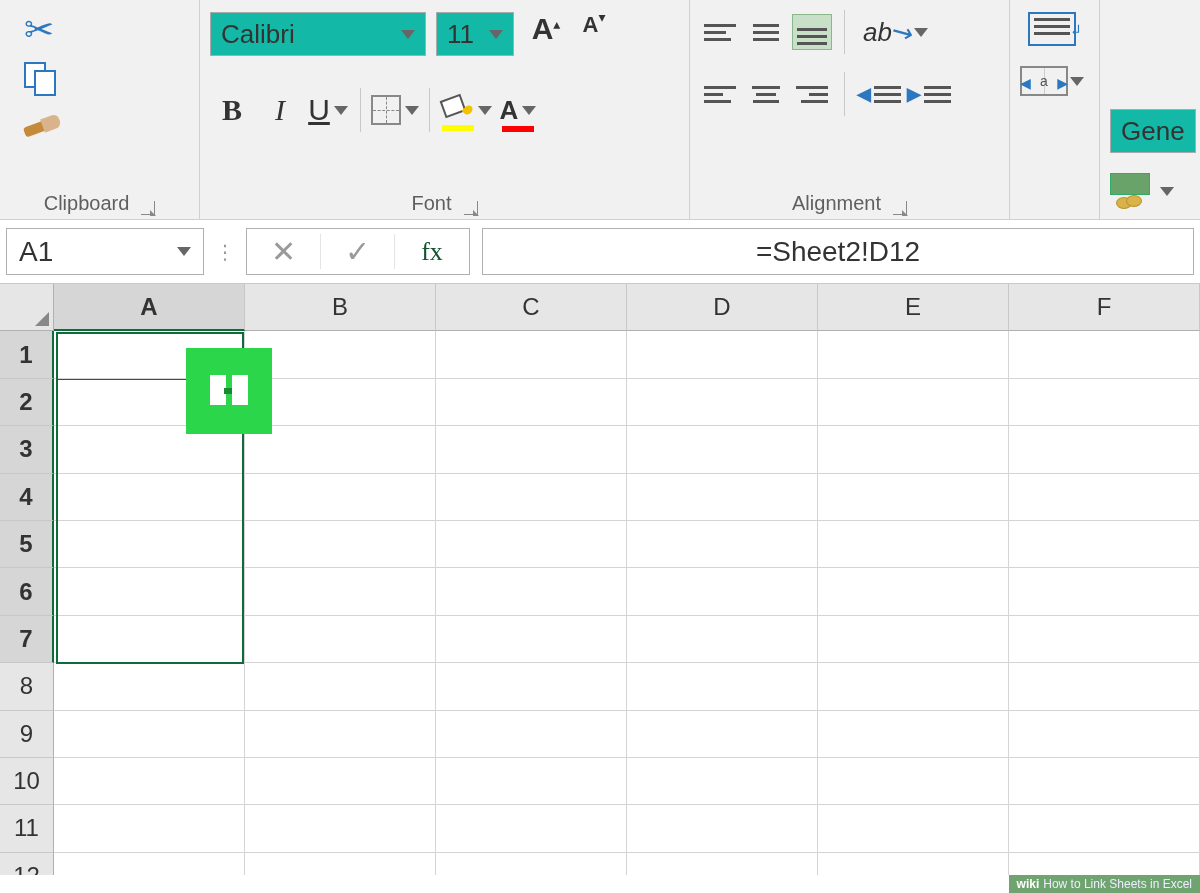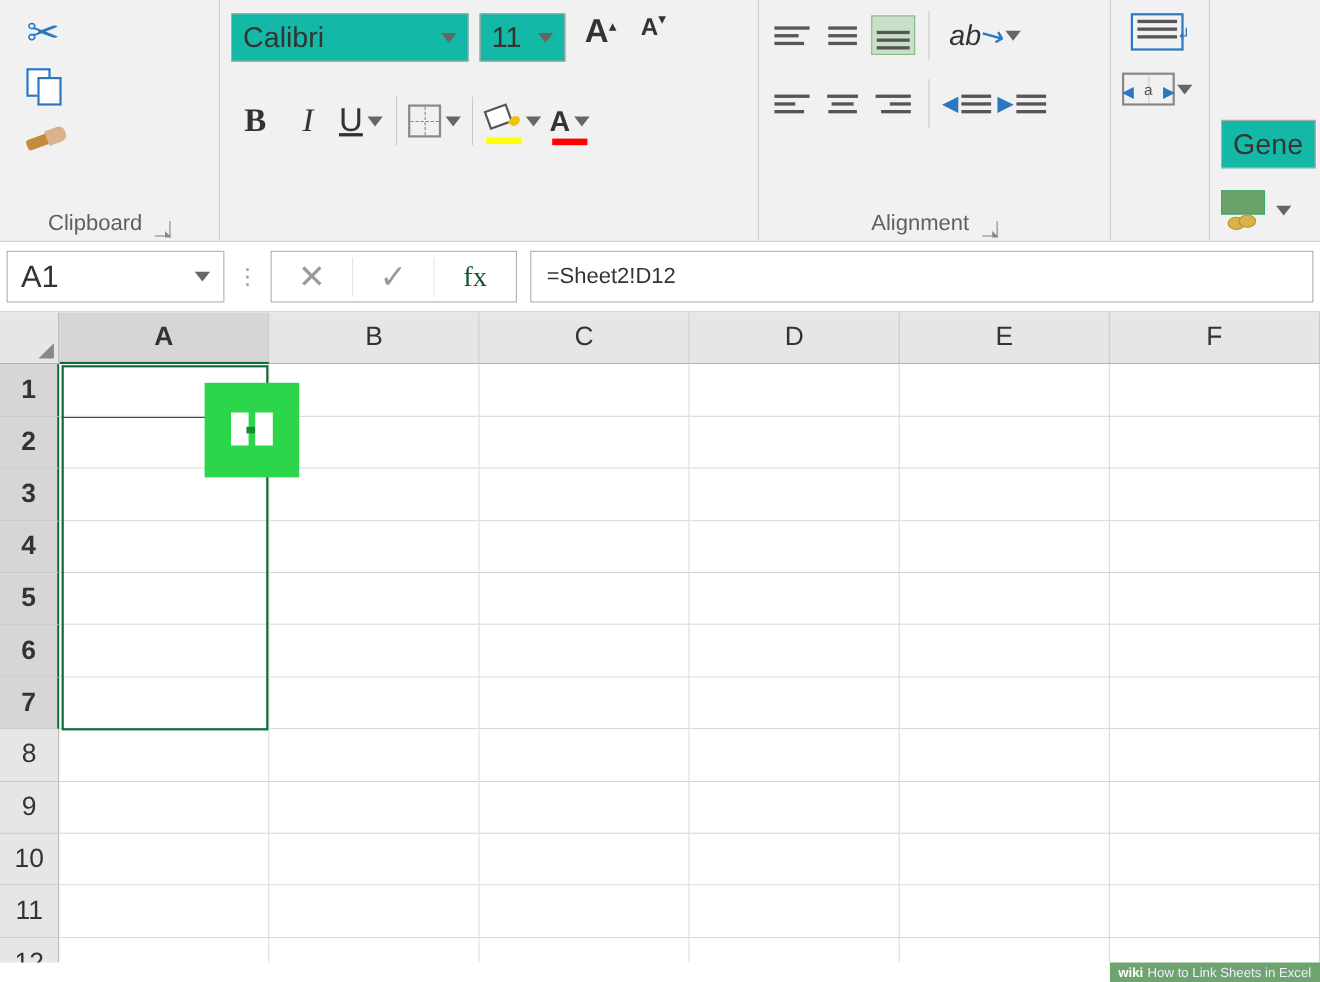--- a/index.html
+++ b/index.html
@@ -109,21 +109,21 @@
 .currency-icon .coins::after{left:10px;bottom:2px;}
 
 
 .formula-bar{height:64px;border-bottom:1px solid #c8c8c8;display:flex;align-items:stretch;gap:12px;padding:8px 6px;}
 .name-box{width:198px;border:1px solid #b0b0b0;display:flex;align-items:center;justify-content:space-between;padding:0 12px;font-size:28px;color:#333;background:#fff;}
 .fb-sep{width:18px;display:flex;align-items:center;justify-content:center;color:#999;font-size:20px;}
 .fb-btns{display:flex;align-items:center;border:1px solid #b0b0b0;background:#fff;}
 .fb-btn{width:74px;display:flex;align-items:center;justify-content:center;font-size:30px;color:#9a9a9a;border-right:1px solid #e4e4e4;}
 .fb-btn:last-child{border-right:none;}
 .fx{font-family:Georgia,serif;color:#14532d;font-size:26px;}
-.formula-input{flex:1;border:1px solid #b0b0b0;display:flex;align-items:center;padding:0 14px;font-size:20px;color:#333;background:#fff;}
+.formula-input{flex:1;border:1px solid #b0b0b0;display:flex;align-items:center;padding:0 14px;font-size:28px;color:#333;background:#fff;justify-content:center;}
 
 
 .grid-wrap{height:calc(893px - 220px - 64px - 18px);overflow:hidden;}
 .grid{display:grid;grid-template-columns:54px repeat(6, 191px);grid-auto-rows:47.4px;}
 .corner{background:#e6e6e6;border-right:1px solid #b0b0b0;border-bottom:1px solid #b0b0b0;position:relative;}
 .corner::after{content:"";position:absolute;right:4px;bottom:4px;width:0;height:0;border-left:14px solid transparent;border-bottom:14px solid #888;}
 .col-head{background:#e6e6e6;border-right:1px solid #c8c8c8;border-bottom:1px solid #b0b0b0;display:flex;align-items:center;justify-content:center;font-size:24px;color:#333;}
 .col-head.sel{background:#d6d6d6;border-bottom:2px solid #0f6b3a;font-weight:600;}
 .row-head{background:#e6e6e6;border-right:1px solid #b0b0b0;border-bottom:1px solid #c8c8c8;display:flex;align-items:center;justify-content:center;font-size:24px;color:#333;}
 .row-head.sel{background:#d6d6d6;border-right:2px solid #0f6b3a;font-weight:600;}
@@ -207,20 +207,24 @@
               <div class="color-bar fill-bar"></div>
             </div>
           <div class="dd-tri mini-dd"></div>
         </div>
         <div class="btn">
           <div class="font-color-icon"><span>A</span><div class="color-bar fc-bar"></div></div>
           <div class="dd-tri mini-dd"></div>
         </div>
       </div>
     </div>
+    <div class="group-label">
+      <span>Font</span>
+      <span class="launcher"></span>
+    </div>
   </div>
 
   <div class="group align-group">
     <div class="group-content">
       <div class="align-content">
         <div class="align-row">
           <div class="align-btn top">
               <span></span>
               <span></span>
               <span></span>

